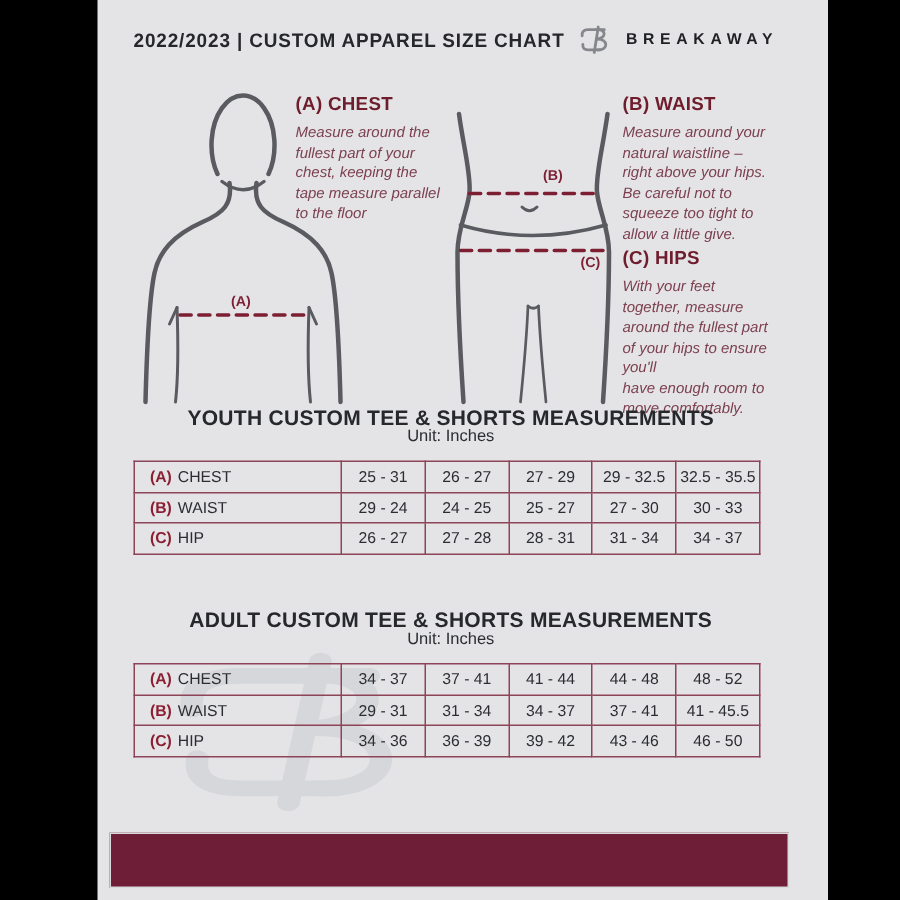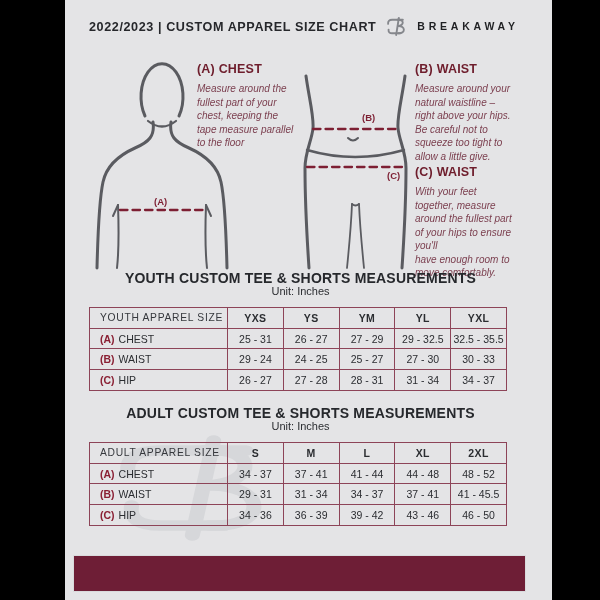--- a/index.html
+++ b/index.html
@@ -115,21 +115,21 @@
   <div class="inst inst-b">
     <h3>(B) WAIST</h3>
     <p>Measure around your
 natural waistline –
 right above your hips.
 Be careful not to
 squeeze too tight to
 allow a little give.</p>
   </div>
   <div class="inst inst-c">
-    <h3>(C) WAIST</h3>
+    <h3>(C) HIPS</h3>
     <p>With your feet
 together, measure
 around the fullest part
 of your hips to ensure
 you'll
 have enough room to
 move comfortably.</p>
   </div>
 
   <svg class="watermark" viewBox="0 0 28 28" preserveAspectRatio="none" fill="none" stroke="#d6d7da" stroke-width="2.1" stroke-linecap="round">
@@ -145,28 +145,20 @@
   <table class="size-table" style="top:307px">
     <colgroup>
         <col style="width:138px">
         <col style="width:55.8px">
         <col style="width:55.8px">
         <col style="width:55.8px">
         <col style="width:55.8px">
         <col style="width:55.8px">
       </colgroup>
     <tbody>
-        <tr class="head">
-      <td class="lbl">YOUTH APPAREL SIZE</td>
-      <td>YXS</td>
-      <td>YS</td>
-      <td>YM</td>
-      <td>YL</td>
-      <td>YXL</td>
-    </tr>
     <tr>
       <td class="lbl"><span class="prefix">(A)</span><span>CHEST</span></td>
       <td>25 - 31</td>
       <td>26 - 27</td>
       <td>27 - 29</td>
       <td>29 - 32.5</td>
       <td>32.5 - 35.5</td>
     </tr>
     <tr>
       <td class="lbl"><span class="prefix">(B)</span><span>WAIST</span></td>
@@ -192,28 +184,20 @@
   <table class="size-table" style="top:442px">
     <colgroup>
         <col style="width:138px">
         <col style="width:55.8px">
         <col style="width:55.8px">
         <col style="width:55.8px">
         <col style="width:55.8px">
         <col style="width:55.8px">
       </colgroup>
     <tbody>
-        <tr class="head">
-      <td class="lbl">ADULT APPAREL SIZE</td>
-      <td>S</td>
-      <td>M</td>
-      <td>L</td>
-      <td>XL</td>
-      <td>2XL</td>
-    </tr>
     <tr>
       <td class="lbl"><span class="prefix">(A)</span><span>CHEST</span></td>
       <td>34 - 37</td>
       <td>37 - 41</td>
       <td>41 - 44</td>
       <td>44 - 48</td>
       <td>48 - 52</td>
     </tr>
     <tr>
       <td class="lbl"><span class="prefix">(B)</span><span>WAIST</span></td>

